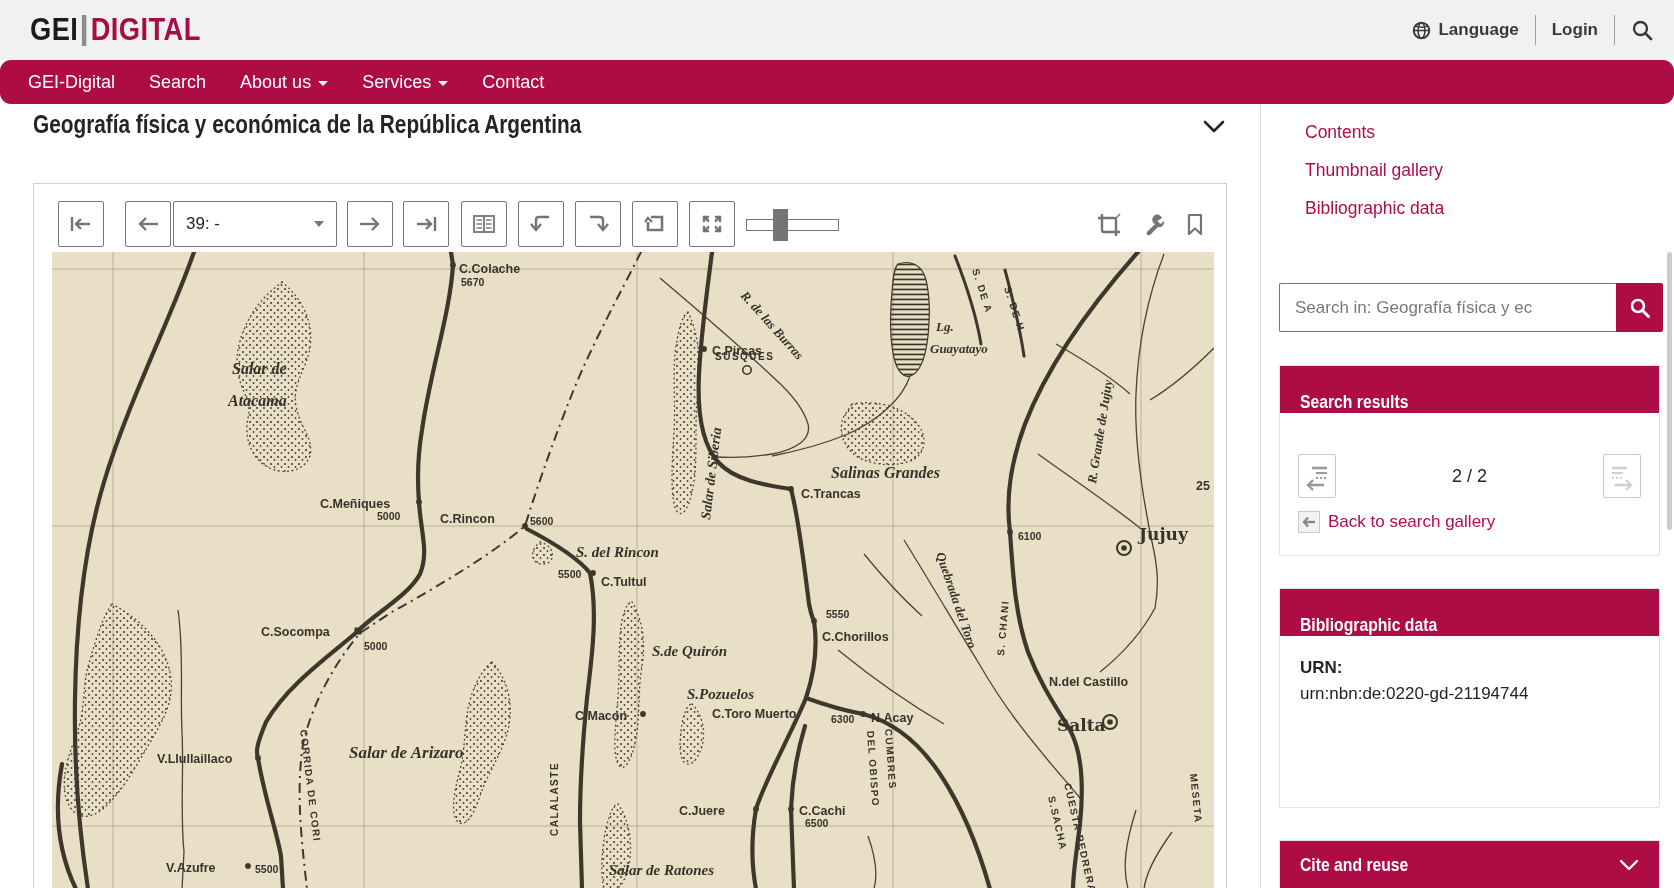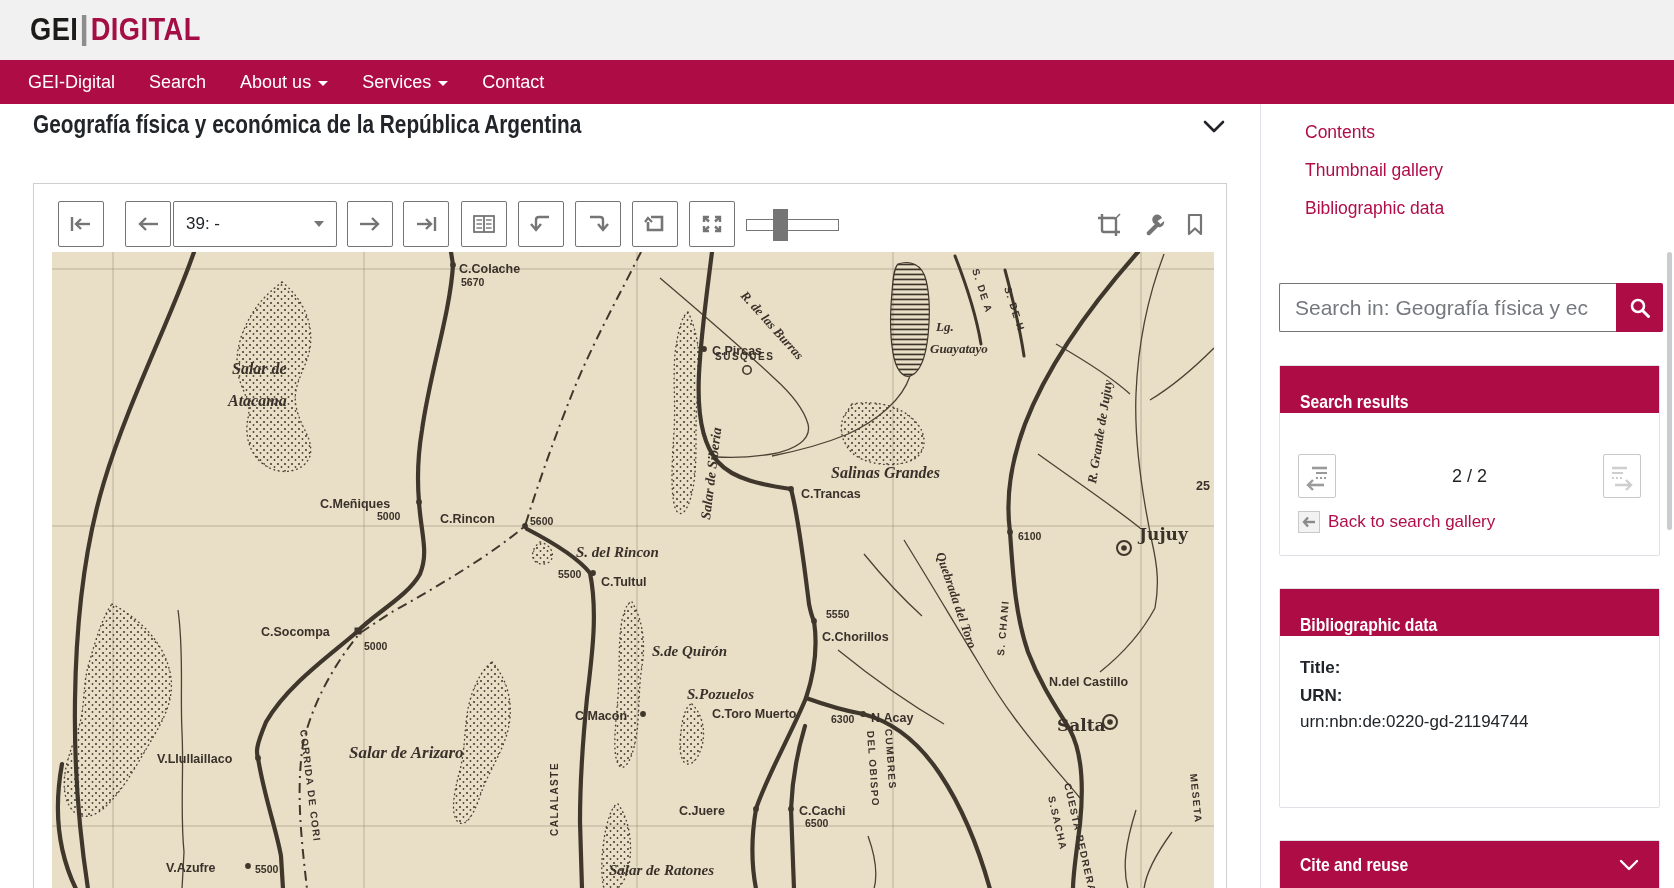--- a/index.html
+++ b/index.html
@@ -13,21 +13,21 @@
   .logo .gei { font-size:31px; font-weight:800; letter-spacing:.5px; color:#1c1b1a; }
   .logo .bar { display:inline-block; width:5px; height:31px; background:#8d8d8d; margin:0 5px 0 4px; }
   .logo .digital { font-size:31px; font-weight:800; letter-spacing:.5px; color:#a50e45; }
   .top-right { margin-left:auto; display:flex; align-items:center; gap:16px; }
   .top-item { display:flex; align-items:center; gap:7px; font-size:17px; font-weight:bold;
     color:#343a40; cursor:pointer; }
   .top-divider { width:1px; height:30px; background:#9aa0a6; }
 
   
   .mainnav { position:absolute; left:0; top:60px; width:1674px; height:44px;
-    background:#ad0d44; display:flex; align-items:center; padding-left:11px; }
+    background:#ad0d44; display:flex; align-items:center; padding-left:11px;border-radius:11px; }
   .nav-item { color:#fff; font-size:18px; padding:0 17px; height:44px; display:flex;
     align-items:center; gap:7px; cursor:pointer; white-space:nowrap; }
   .nav-caret { width:0; height:0; border-left:5px solid transparent; border-right:5px solid transparent;
     border-top:5px solid #fff; margin-top:2px; }
 
   
   .doc-title { position:absolute; left:33px; top:109px; font-size:26px; font-weight:bold;
     color:#212529; letter-spacing:0; transform:scaleX(.8); transform-origin:left top; white-space:nowrap; }
   .title-chevron { position:absolute; left:1203px; top:120px; cursor:pointer; }
 
@@ -63,21 +63,21 @@
   .rv { stroke:#4c4234; stroke-width:1.3; fill:none; }
   .sl { fill:url(#pdots); stroke:#4a4136; stroke-width:1.4; stroke-dasharray:.6 4; stroke-linecap:round; }
   .lk { fill:url(#plines); stroke:#3f372c; stroke-width:1.2; }
 
   
   .sidebar-divider { position:absolute; left:1260px; top:104px; width:1px; height:784px; background:#dee2e6; }
   .side-links { position:absolute; left:1305px; top:113px; }
   .side-link { font-size:17.5px; color:#b00d49; line-height:38px; cursor:pointer; white-space:nowrap; }
   .search-row { position:absolute; left:1279px; top:283px; width:384px; height:49px; display:flex; }
   .search-input { flex:1; height:49px; border:1px solid #757575; border-right:none;
-    border-radius:2px 0 0 2px; font-size:21px; padding:0 15px; color:#4d7c0f;
+    border-radius:2px 0 0 2px; font-size:17px; padding:0 15px; color:#4d7c0f;
     font-family:"Liberation Sans", sans-serif; outline:none; }
   .search-input::placeholder { color:#75797e; opacity:1; }
   .search-btn { width:47px; height:49px; background:#ad0d44; border:none; border-radius:0 2px 2px 0;
     display:flex; align-items:center; justify-content:center; cursor:pointer; }
   .panel { position:absolute; left:1279px; width:381px; background:#fff;
     border:1px solid #dee2e6; border-radius:2px; }
   .panel-header { height:47px; background:#ad0d44; color:#fff; display:flex; align-items:flex-end;
     padding:0 20px; }
   .panel-header .ph-text { font-size:18.5px; font-weight:bold; transform:scaleX(.85);
     transform-origin:left center; white-space:nowrap; }
@@ -101,20 +101,42 @@
     background:#c9cdd1; border-radius:3px; }
 </style>
 </head>
 <body>
 
 <header class="topbar">
   <div class="logo">
     <span class="gei">GEI</span>
     <span class="bar"></span>
     <span class="digital">DIGITAL</span>
+  </div>
+  <div class="top-right">
+    <div class="top-item">
+      <svg width="19" height="19" viewBox="0 0 20 20">
+        <circle cx="10" cy="10" r="8.2" fill="none" stroke="#343a40" stroke-width="2"></circle>
+        <ellipse cx="10" cy="10" rx="3.6" ry="8.2" fill="none" stroke="#343a40" stroke-width="1.6"></ellipse>
+        <line x1="1.8" y1="10" x2="18.2" y2="10" stroke="#343a40" stroke-width="1.6"></line>
+        <path d="M3,5.2 Q10,8 17,5.2" fill="none" stroke="#343a40" stroke-width="1.4"></path>
+      </svg>
+      <span>Language</span>
+    </div>
+    <div class="top-divider"></div>
+    <div class="top-item">
+      <span>Login</span>
+    </div>
+    <div class="top-divider"></div>
+    <div class="top-item">
+      <svg width="22" height="22" viewBox="0 0 22 22">
+        <circle cx="9.5" cy="9.5" r="6.5" fill="none" stroke="#343a40" stroke-width="2.4"></circle>
+        <line x1="14.5" y1="14.5" x2="20" y2="20" stroke="#343a40" stroke-width="2.6" stroke-linecap="round"></line>
+      </svg>
+    </div>
   </div>
 </header>
 
 <nav class="mainnav" id="main-nav">
     <div class="nav-item">
       <span>GEI-Digital</span>
     </div>
     <div class="nav-item">
       <span>Search</span>
     </div>
@@ -435,21 +457,20 @@
     </span>
     <span class="back-text">Back to search gallery</span>
   </div>
 </section>
 
 <section class="panel p-biblio">
   <div class="panel-header">
     <span class="ph-text">Bibliographic data</span>
   </div>
   <div class="biblio-body">
-    <div class="b-label">Title:</div>
     <div class="b-label">URN:</div>
     <div class="b-value">urn:nbn:de:0220-gd-21194744</div>
   </div>
 </section>
 
 <section class="panel p-cite">
   <div class="panel-header">
     <span class="ph-text">Cite and reuse</span>
     <span class="cite-chevron">
       <svg width="20" height="13" viewBox="0 0 20 13">

